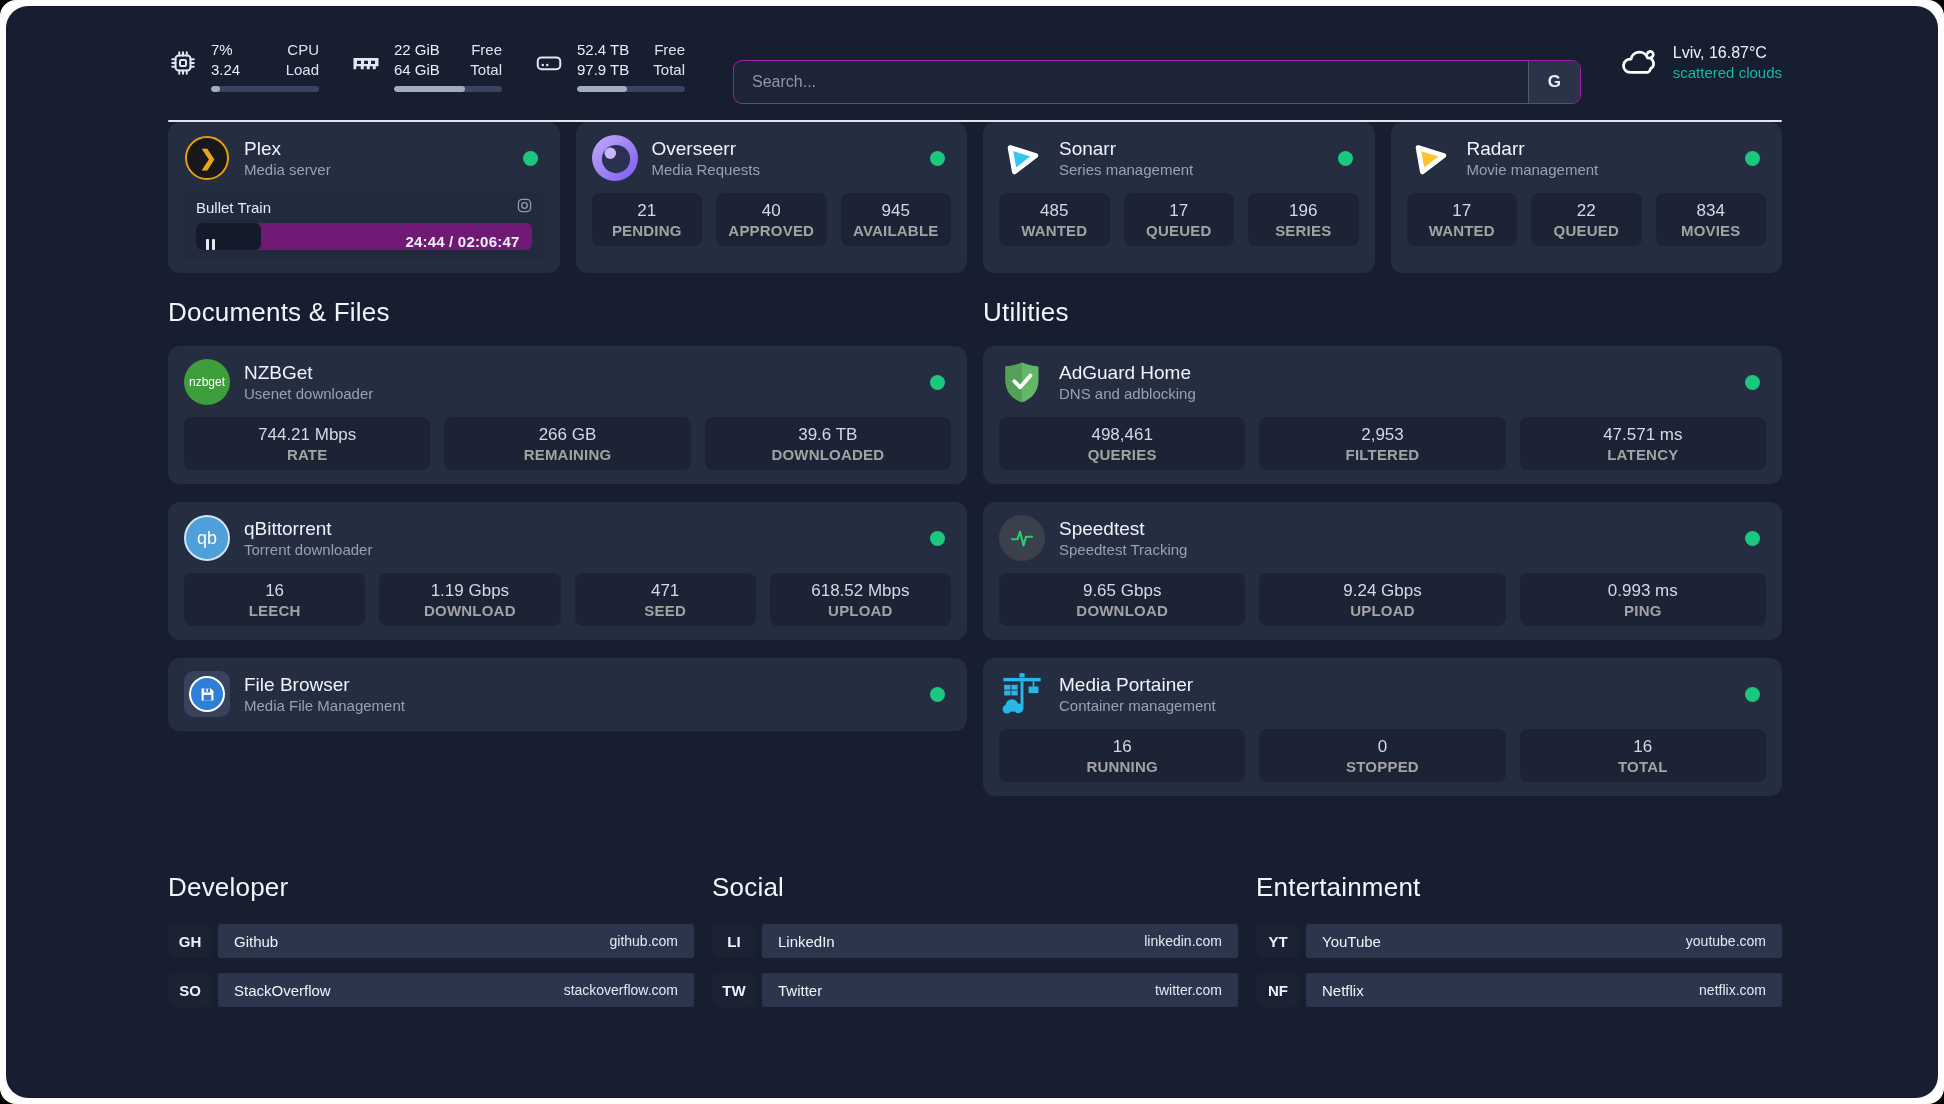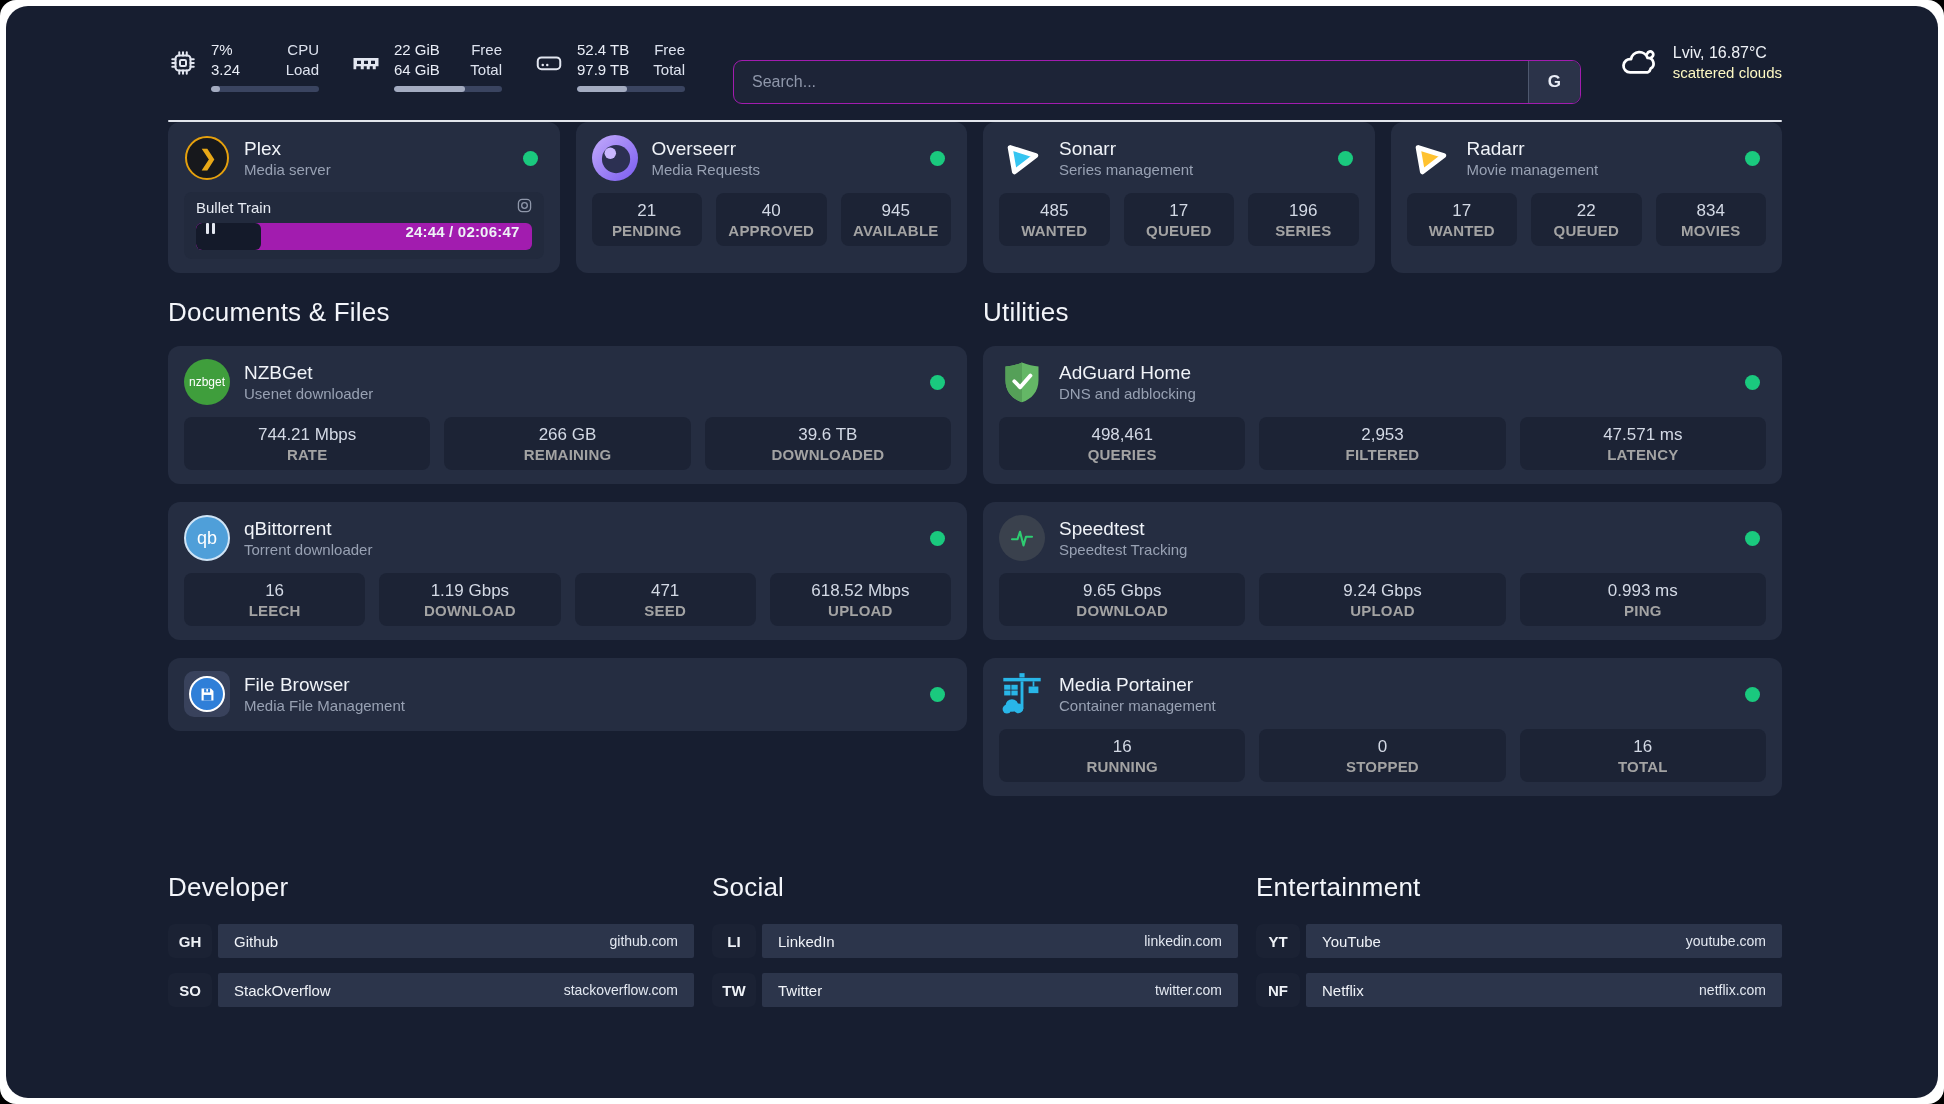--- a/index.html
+++ b/index.html
@@ -19,21 +19,21 @@
   .sys-bar{margin-top:6px;height:6px;border-radius:3px;background:#3a4460;overflow:hidden;}
   .sys-bar>div{height:100%;background:#a3abc0;border-radius:3px;}
 
   .searchwrap{flex:1;display:flex;align-items:stretch;height:42px;margin:20px 38px 0 16px;border:1px solid #a21caf;border-radius:9px;background:#1d2437;overflow:hidden;}
   .search-input{flex:1;background:transparent;border:none;outline:none;color:#d4dae6;font-size:16px;padding:0 18px;font-family:inherit;}
   .search-input::placeholder{color:#8f97aa;}
   .search-btn{width:52px;border:none;border-left:1px solid #4e586f;background:#2b3349;color:#e9edf6;font-size:17px;font-weight:700;display:flex;align-items:center;justify-content:center;cursor:pointer;font-family:inherit;}
 
   .weather{display:flex;align-items:center;gap:14px;margin-top:2px;}
   .weather-text .l1{font-size:16px;color:#eef1f6;line-height:21px;}
-  .weather-text .l2{font-size:15px;color:#fef9c3;line-height:20px;}
+  .weather-text .l2{font-size:15px;color:#14b8a6;line-height:20px;}
 
   .divider{height:2px;background:#e2e5ec;margin-top:16px;border-radius:1px;}
 
   
   .section-heading{font-size:26px;font-weight:500;color:#f3f5fa;letter-spacing:.2px;}
   .media-heading{margin:60px 0 22px;}
   .cards-row{display:grid;grid-template-columns:repeat(4,1fr);gap:16px;}
 
   .card{background:#252d41;border-radius:12px;padding:13px 16px 14px;position:relative;}
   .card-header{display:flex;align-items:center;gap:14px;}
@@ -45,21 +45,21 @@
   .stats-row{display:flex;gap:14px;margin-top:12px;}
   .stat{flex:1;background:#1c2335;border-radius:8px;text-align:center;padding:7px 4px 6px;}
   .stat-value{font-size:17px;color:#d3d9e5;line-height:21px;}
   .stat-label{font-size:15px;font-weight:700;color:#a3a3a3;line-height:19px;letter-spacing:.2px;}
 
   
   .player{margin-top:11px;background:#222a3d;border-radius:8px;padding:6px 12px 9px;}
   .player-top{display:flex;justify-content:space-between;align-items:center;}
   .player-title{font-size:15px;color:#e7ebf3;}
   .session-icon{color:#8f97aa;}
-  .player-bar{position:relative;margin-top:6px;height:27px;background:#a21caf;border-radius:6px;display:flex;align-items:flex-start;overflow:hidden;}
+  .player-bar{position:relative;margin-top:6px;height:27px;background:#701a75;border-radius:6px;display:flex;align-items:flex-end;overflow:hidden;}
   .player-elapsed{position:absolute;left:0;top:0;bottom:0;background:#141a2a;border-radius:6px;}
   .pause-icon{position:relative;z-index:1;margin-left:10px;display:flex;gap:3px;}
   .pause-icon i{display:block;width:3px;height:11px;background:#e4e8f1;border-radius:1px;}
   .player-time{position:absolute;right:12px;font-size:15px;font-weight:700;color:#eef1f6;z-index:1;letter-spacing:.2px;}
 
   
   .two-col{display:grid;grid-template-columns:1fr 1fr;gap:16px;margin-top:24px;}
   .col-heading{margin:0 0 18px;}
   .col-stack{display:flex;flex-direction:column;gap:18px;}
 

